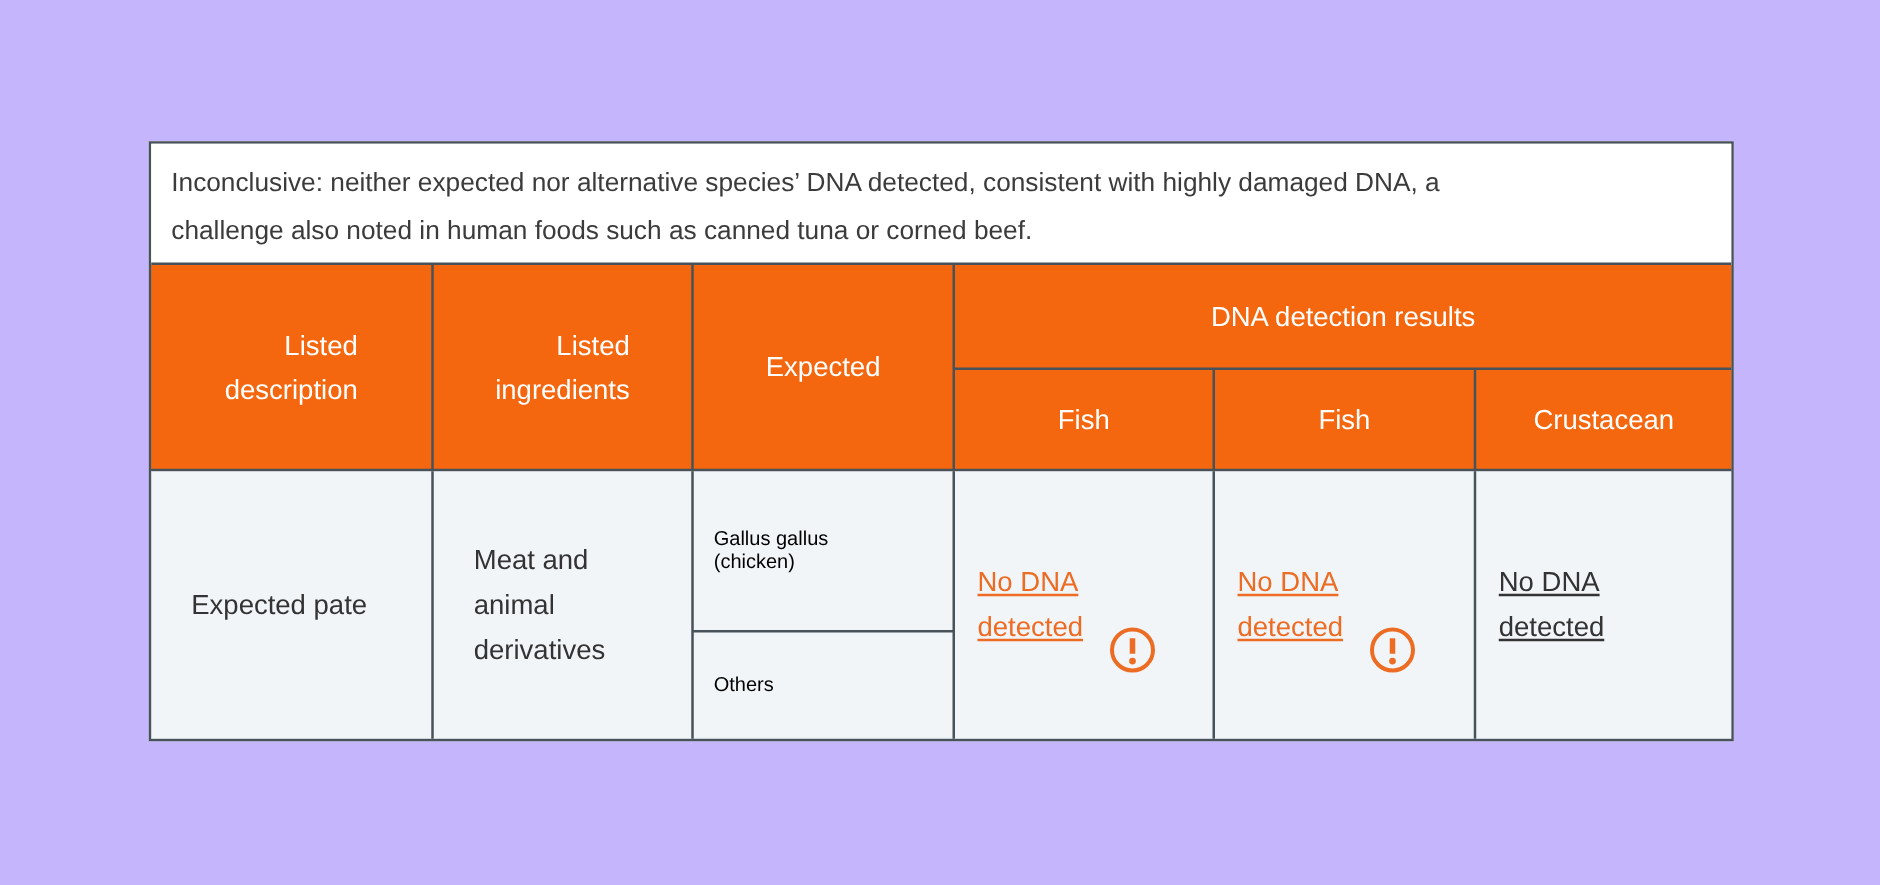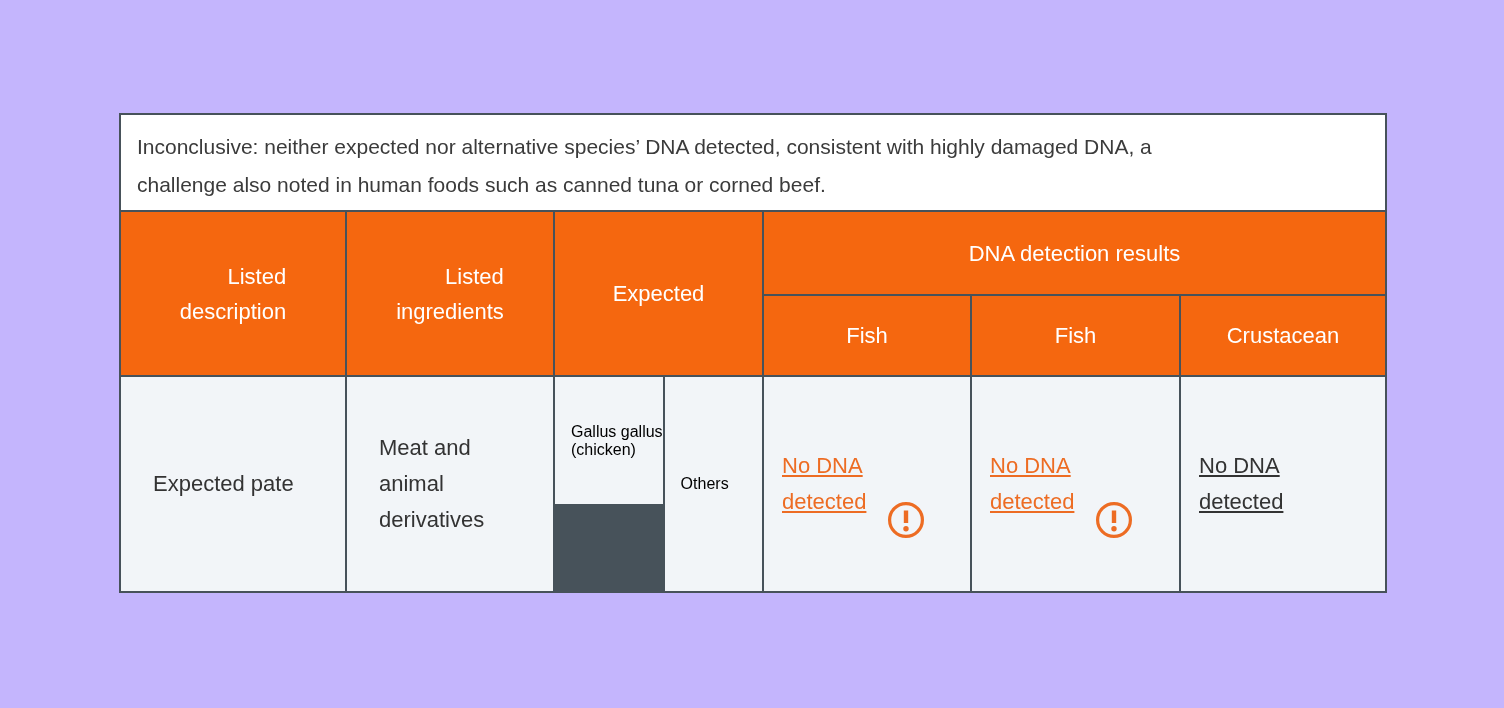--- a/index.html
+++ b/index.html
@@ -47,21 +47,21 @@
     gap: 2px;
     background: #47525A;
   }
   .bcell {
     background: #F2F5F8; color: #333333;
     display: flex; align-items: center;
     font-size: 22px; line-height: 36px;
     padding-left: 32px; padding-right: 8px;
     white-space: pre-line;
   }
-  .expected-split { display: flex; flex-direction: row; background: #47525A; padding: 0; gap: 2px; }
+  .expected-split { display: flex; flex-direction: column; background: #47525A; padding: 0; gap: 2px; }
   .expected-split .subcell {
     background: #F2F5F8; display: flex; align-items: center;
     padding-left: 16px; white-space: pre-line;
   }
   .subcell.primary { height: 127px; }
   .subcell.secondary { flex: 1; }
 
   .result { gap: 20px; padding-left: 18px; text-decoration: underline; }
   .result.warn { color: #ED6C23; }
   .warning-icon { flex: 0 0 auto; width: 40px; height: 40px; color: #ED6C23; }

